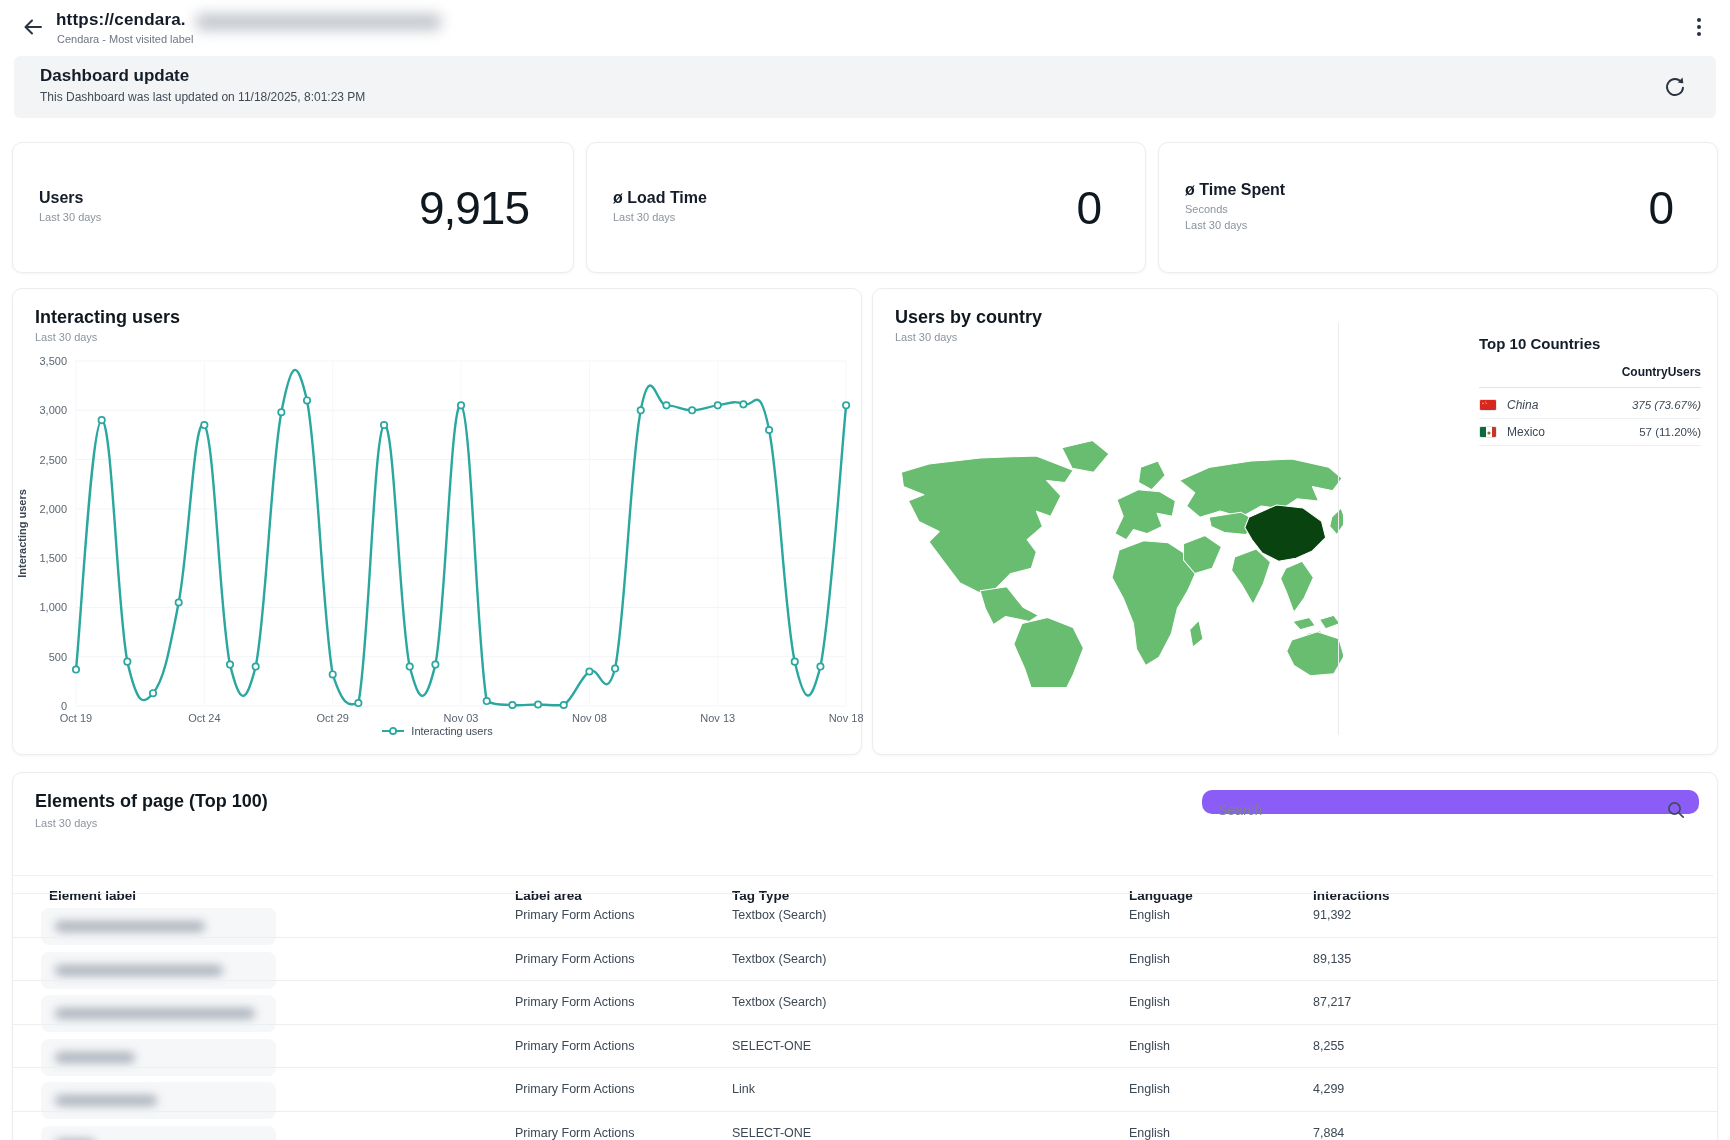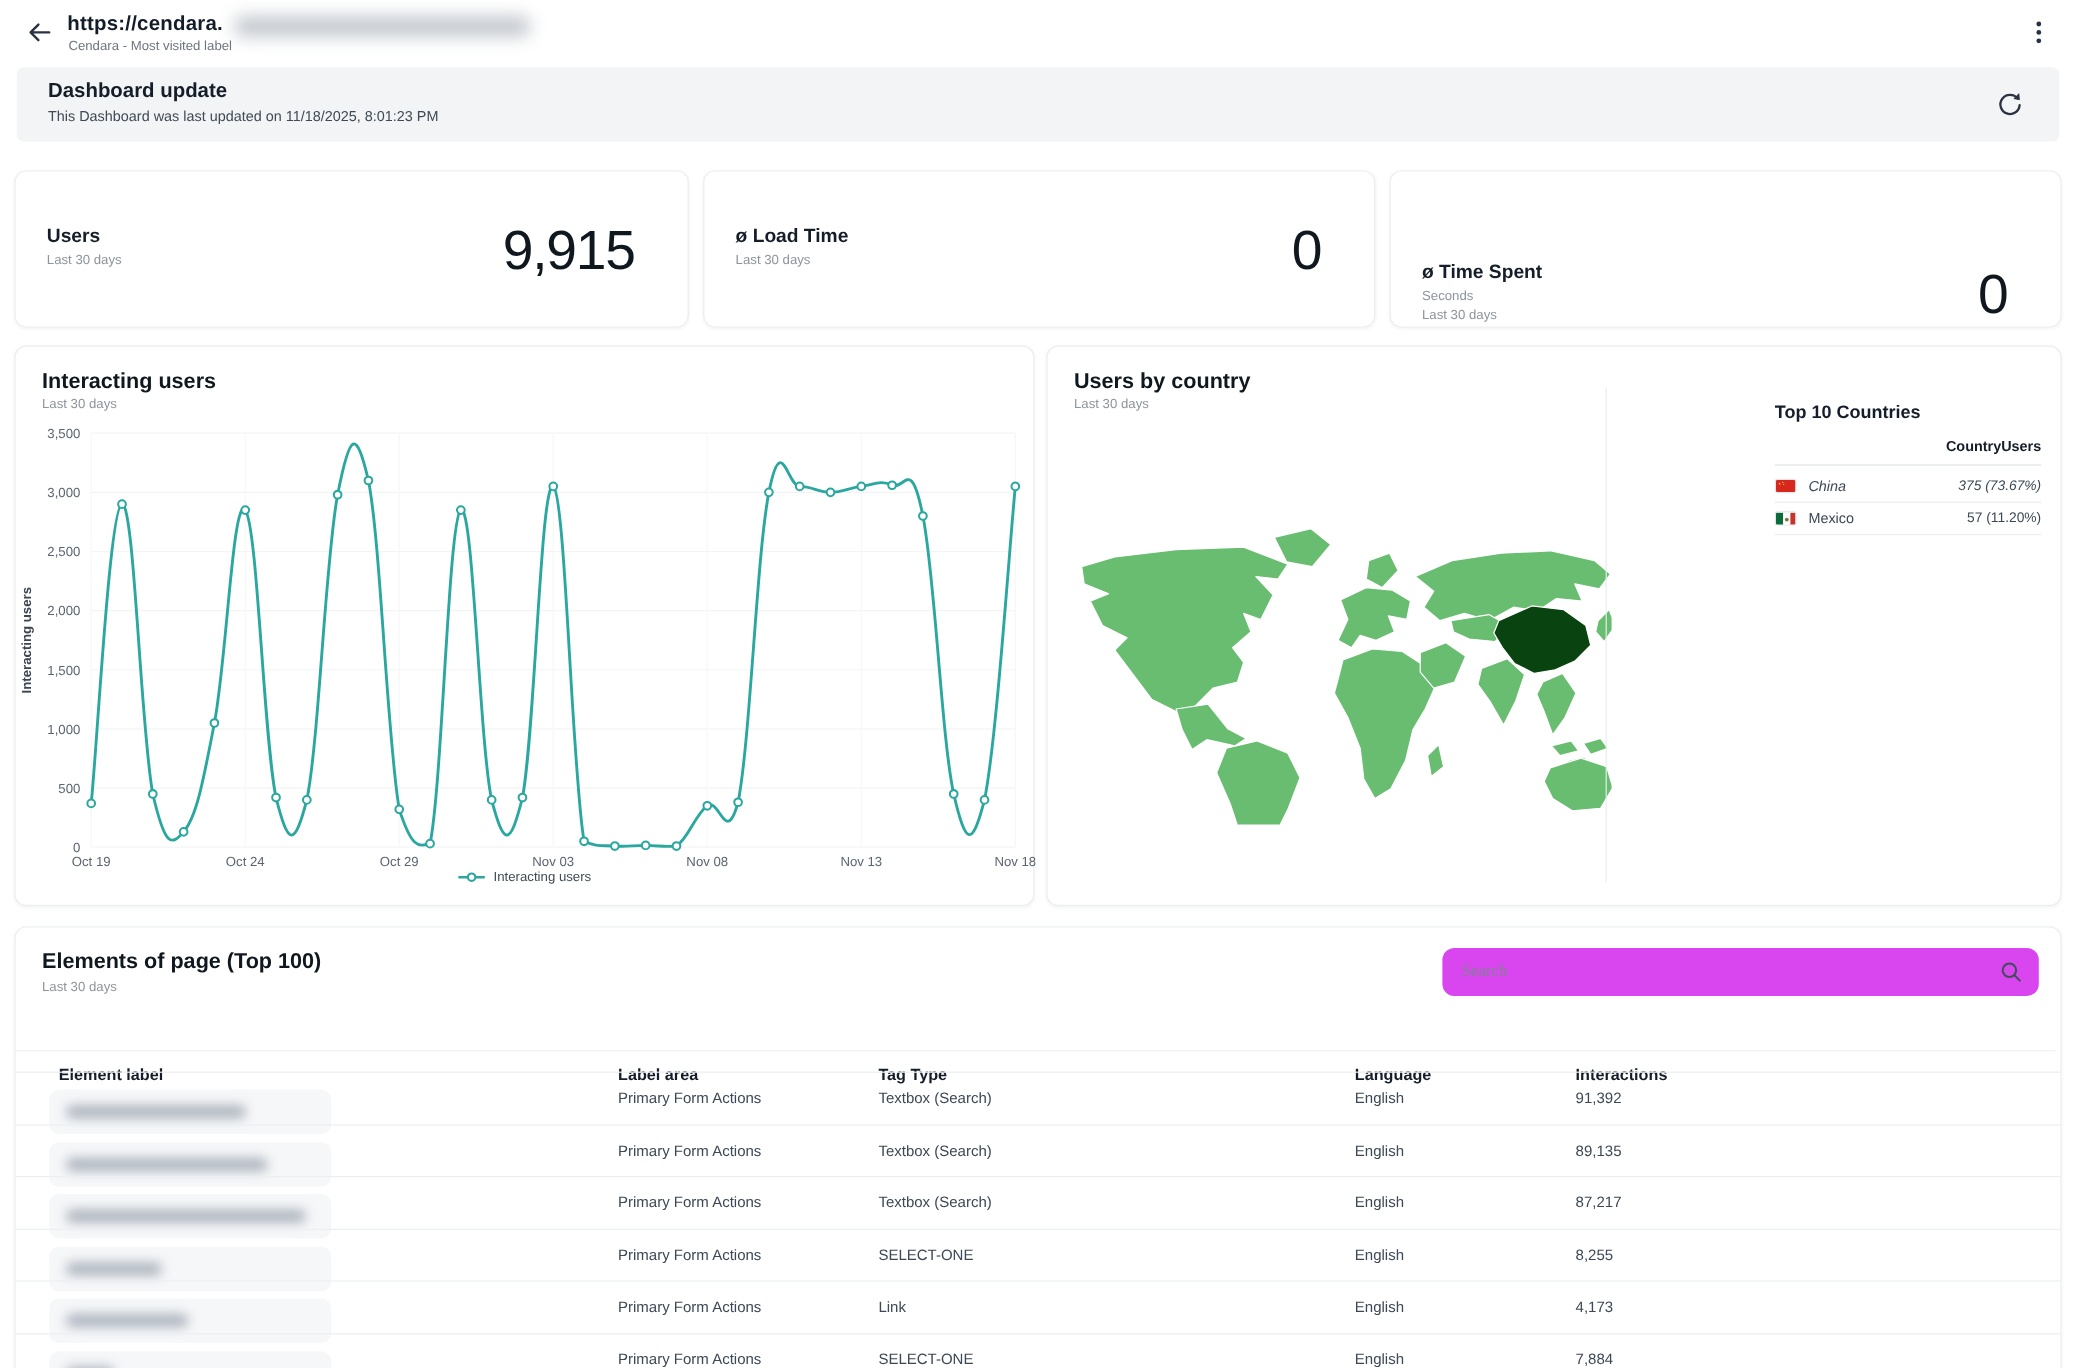--- a/index.html
+++ b/index.html
@@ -38,21 +38,21 @@
 
   
   .tc-title { position:absolute; font-size:15px; font-weight:bold; color:#141d29; }
   .tc-head { position:absolute; display:flex; justify-content:flex-end; font-size:12px; font-weight:bold; color:#141d29; border-bottom:1px solid #dfe3e6; padding-bottom:8px; }
   .tc-row { position:absolute; display:flex; align-items:center; font-size:12px; color:#3c4855; border-bottom:1px solid #eceef0; height:27px; }
   .tc-row .flag { width:18px; height:12px; border-radius:2px; margin-right:10px; overflow:hidden; display:inline-block; position:relative; border:1px solid #e2e5e8; }
   .tc-row .val { margin-left:auto; font-size:11.5px; color:#3c4855; }
   .vdivider { position:absolute; width:1px; background:#e9ebee; }
 
   
-  .search-box { position:absolute; right:18px; top:17px; width:497px; height:40px; background:#d946ef; border-radius:10px;font-family:Liberation Serif, serif; }
+  .search-box { position:absolute; right:18px; top:17px; width:497px; height:24px; background:#8b5cf6; border-radius:10px; }
   .search-box input { position:absolute; left:16px; top:0; width:430px; height:40px; border:none; background:transparent; outline:none; font-size:14px; color:#2a3340; font-family:inherit; }
   .search-box input::placeholder { color:#7d838c; }
   .search-icon { position:absolute; right:13px; top:10px; }
   .thead { position:absolute; left:0; right:4px; top:78px; height:42px; border-top:1px solid #f0f1f3;margin-top:24px; }
   .thead span { position:absolute; top:12px; font-size:13.5px; font-weight:bold; color:#141d29; }
   .trow { position:absolute; left:0; right:0; height:43.5px; border-top:1px solid #eceef0; }
   .trow span { position:absolute; top:14px; font-size:12.5px; color:#3c4855; }
   .col1 { left:36px; } .col2 { left:458px;padding-left:44px; } .col3 { left:719px; } .col4 { left:1116px; } .col5 { left:1300px; }
   .blurcell { position:absolute; left:28px; top:3px; height:37px; width:235px; background:rgba(246,247,249,.95); border-radius:8px; display:flex; align-items:center; padding-left:14px; }
   .blurcell i { display:block; height:11px; background:#9aa3ae; border-radius:5px; filter:blur(5px); opacity:.8; }
@@ -96,21 +96,21 @@
   </div>
   <div class="v">9,915</div>
 </div>
 <div class="card kpi" style="left:586px; width:560px;">
   <div>
     <div class="t">ø Load Time</div>
     <div class="s">Last 30 days</div>
   </div>
   <div class="v">0</div>
 </div>
-<div class="card kpi" style="left:1158px; width:560px;align-items:flex-end;">
+<div class="card kpi" style="left:1158px; width:560px;">
   <div>
     <div class="t">ø Time Spent</div>
     <div class="s">Seconds</div>
     <div class="s">Last 30 days</div>
   </div>
   <div class="v">0</div>
 </div>
 
 <div class="card chart-card" style="left:12px; top:288px; width:850px; height:467px;">
   <h3>Interacting users</h3>
@@ -326,21 +326,21 @@
     <span class="col4">English</span>
     <span class="col5">8,255</span>
   </div>
   <div class="trow" style="top:294px;">
     <span class="blurcell">
         <i style="width: 102px;"></i>
       </span>
     <span class="col2">Primary Form Actions</span>
     <span class="col3">Link</span>
     <span class="col4">English</span>
-    <span class="col5">4,173</span>
+    <span class="col5">4,299</span>
   </div>
   <div class="trow" style="top:337.5px;">
     <span class="blurcell">
         <i style="width: 40px;"></i>
       </span>
     <span class="col2">Primary Form Actions</span>
     <span class="col3">SELECT-ONE</span>
     <span class="col4">English</span>
     <span class="col5">7,884</span>
   </div>

